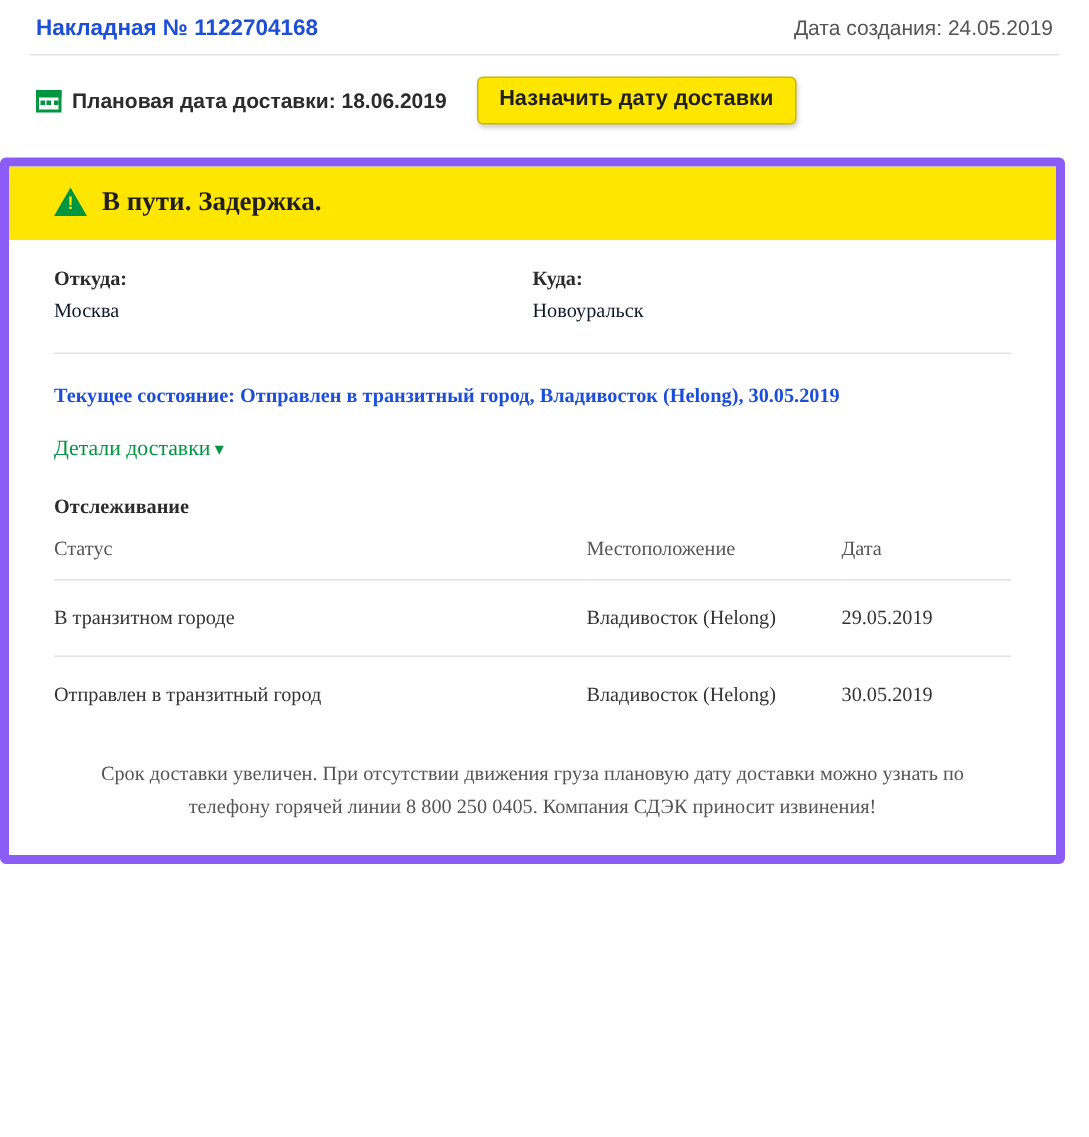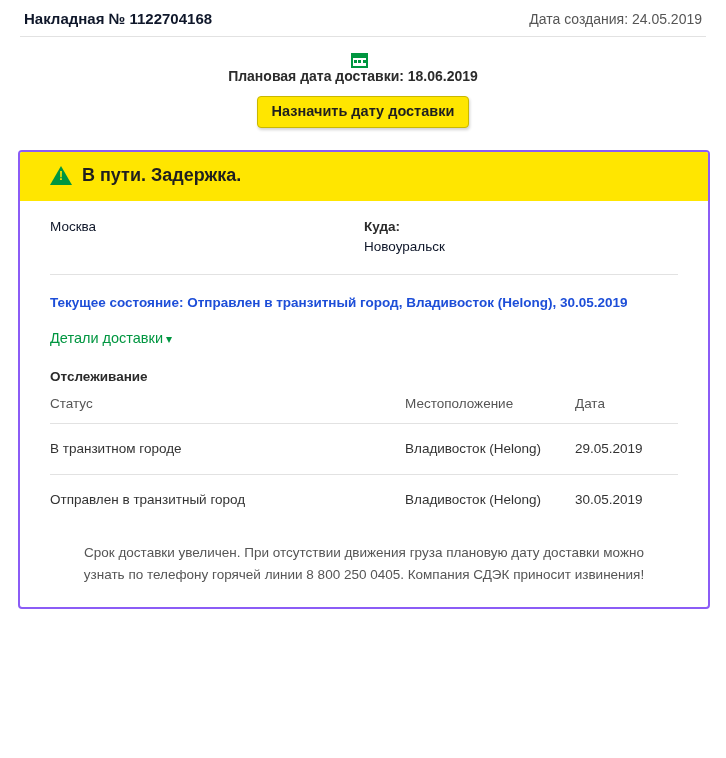--- a/index.html
+++ b/index.html
@@ -24,38 +24,37 @@
   
   .header {
     display: flex;
     justify-content: space-between;
     align-items: baseline;
     padding: 10px 24px 0 24px;
   }
   .invoice-title {
     font-size: 15px;
     font-weight: bold;
-    color: #0f172a;
+    color: #1d4ed8;
   }
   .create-date {
     font-size: 14px;
     color: #555555;
   }
   .divider {
     height: 1px;
     background: #e2e2e2;
     margin: 9px 20px 0 20px;
   }
 
   
   .plan-row {
     display: flex;
     align-items: center;
     padding: 14px 24px 0 24px;
-    flex-direction: column;
   }
   .cal-icon {
     width: 17px;
     height: 17px;
     position: relative;
     margin-right: 7px;
     flex: 0 0 auto;
   }
   .cal-icon .frame {
     position: absolute;
@@ -92,30 +91,30 @@
     border: 1px solid #c9b800;
     border-radius: 4px;
     color: #1f1f1f;
     font-family: "Liberation Sans", sans-serif;
     font-size: 14.5px;
     font-weight: bold;
     padding: 7px 14px 8px 14px;
     cursor: pointer;
     box-shadow: 1px 2px 3px rgba(0,0,0,0.18);
     line-height: 1;
-    margin-top: 12px;
   }
 
   
   .card {
-    margin: 22px 16px 0 18px;
-    border: 2px solid #8b5cf6;
+    margin: 22px 16px 0 0;
+    border: 6px solid #8b5cf6;
     border-radius: 4px;
     background: #ffffff;
     overflow: hidden;
+    font-family: Liberation Serif, serif;
   }
   .card-head {
     background: #ffe600;
     padding: 13px 0 15px 30px;
     display: flex;
     align-items: center;
   }
   .warn-icon {
     width: 0; height: 0;
     border-left: 11px solid transparent;
@@ -268,20 +267,21 @@
 
     <div class="card-head">
       <span class="warn-icon"></span>
       <span class="card-head-text">В пути. Задержка.</span>
     </div>
 
     <div class="card-body">
 
       <div class="od-row">
         <div class="od-col">
+          <div class="od-label">Откуда:</div>
           <div class="od-value">Москва</div>
         </div>
         <div class="od-col">
           <div class="od-label">Куда:</div>
           <div class="od-value">Новоуральск</div>
         </div>
       </div>
 
       <div class="thin-sep"></div>
 

